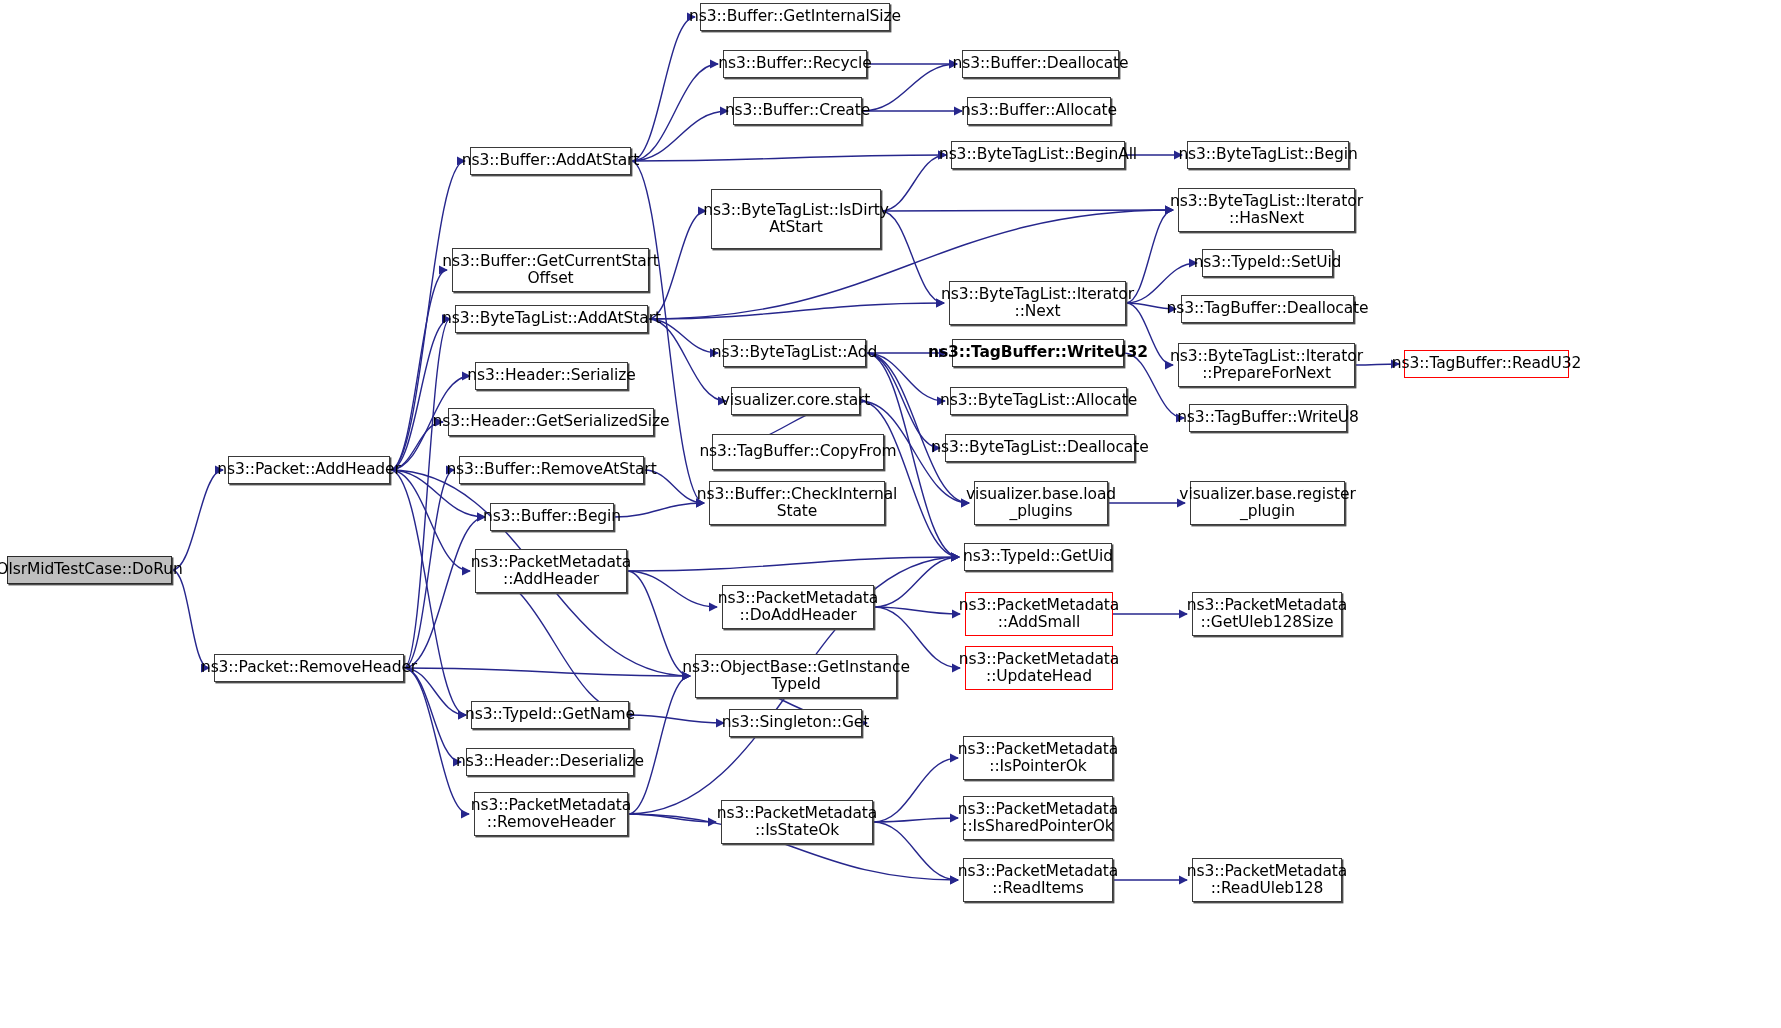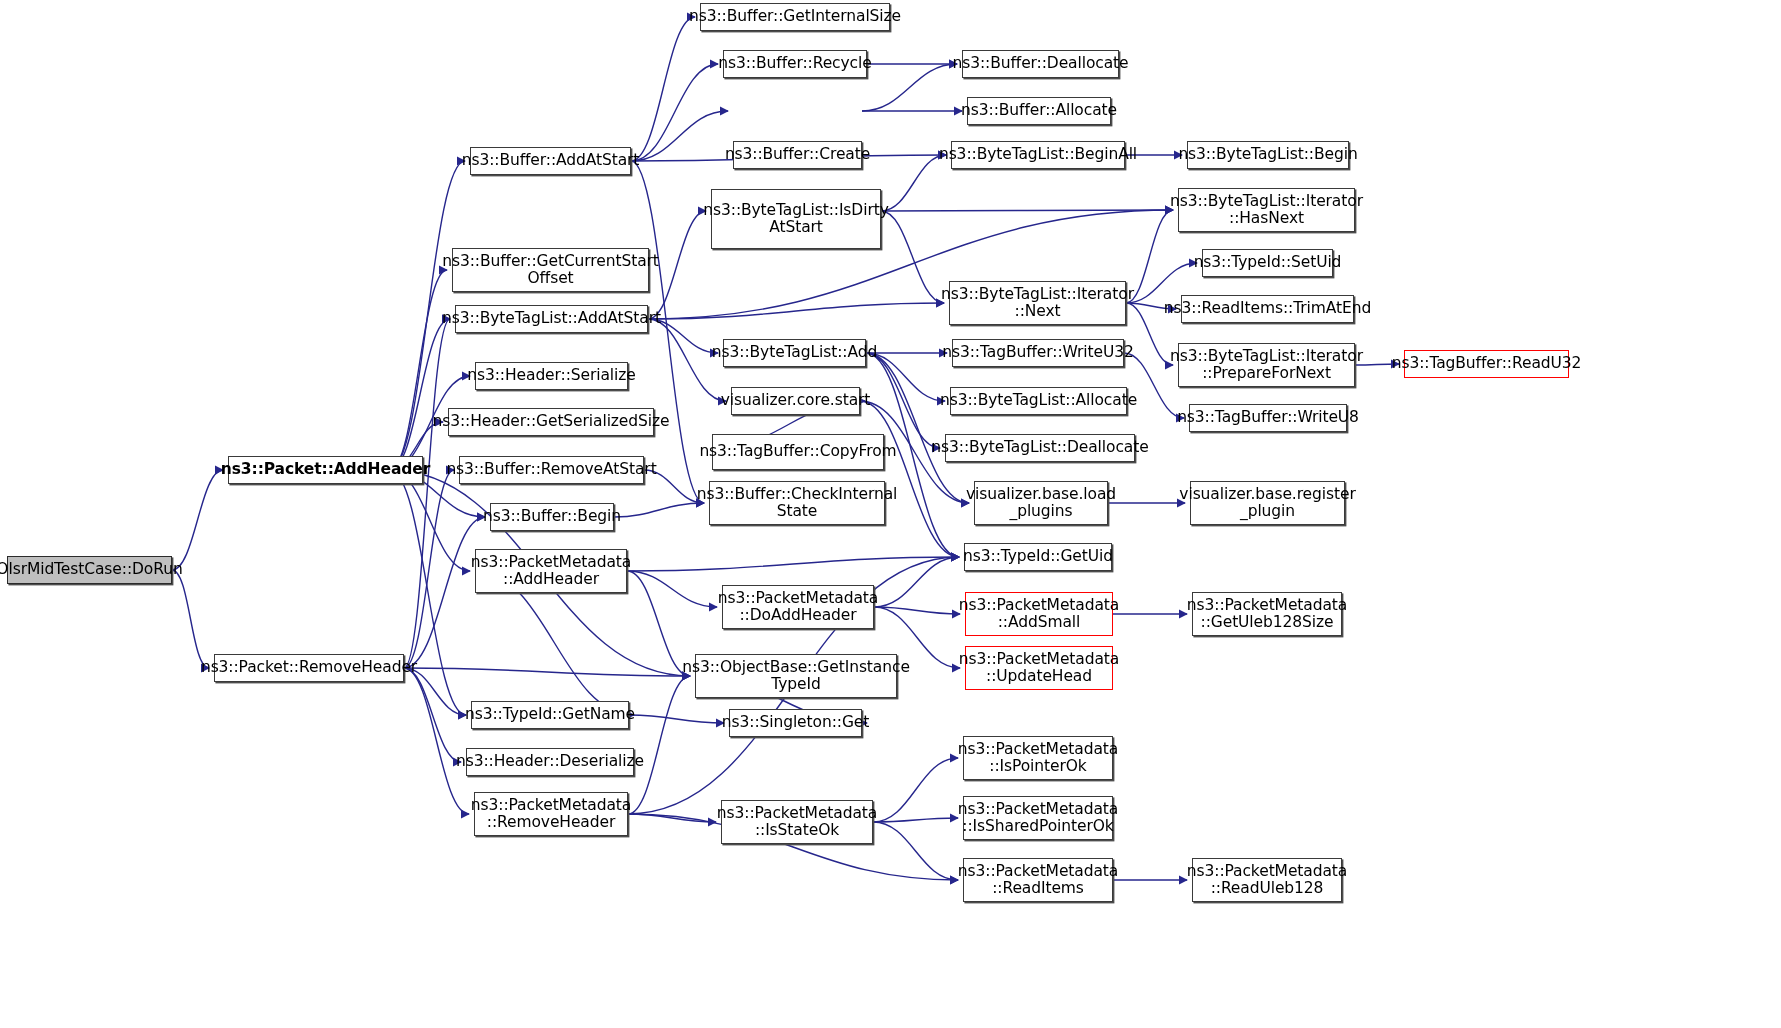--- a/index.html
+++ b/index.html
@@ -129,79 +129,79 @@
         <path d="M 1126 303 C 1148.5 303 1153.5 309 1176 309" marker-end="url(#arrow)" stroke="#26268c"></path>
         <path d="M 1126 303 C 1147.15 303 1151.85 365 1173 365" marker-end="url(#arrow)" stroke="#26268c"></path>
         <path d="M 1124 353 C 1151 353 1157 418 1184 418" marker-end="url(#arrow)" stroke="#26268c"></path>
         <path d="M 1108 503 C 1142.65 503 1150.35 503 1185 503" marker-end="url(#arrow)" stroke="#26268c"></path>
         <path d="M 1113 614 C 1146.3 614 1153.7 614 1187 614" marker-end="url(#arrow)" stroke="#26268c"></path>
         <path d="M 1113 880 C 1146.3 880 1153.7 880 1187 880" marker-end="url(#arrow)" stroke="#26268c"></path>
         <path d="M 1355 365 C 1374.8 365 1379.2 364 1399 364" marker-end="url(#arrow)" stroke="#26268c"></path>
       </g>
   </svg>
 <div class="node root" style="left: 7px; top: 556px; width: 165px; height: 28px;"><span>OlsrMidTestCase::DoRun</span></div>
-    <div class="node" style="left: 228px; top: 456px; width: 195px; height: 28px; font-weight: bold;"><span>ns3::Packet::AddHeader</span></div>
+    <div class="node" style="left: 228px; top: 456px; width: 162px; height: 28px;"><span>ns3::Packet::AddHeader</span></div>
     <div class="node" style="left: 214px; top: 654px; width: 190px; height: 28px;"><span>ns3::Packet::RemoveHeader</span></div>
     <div class="node" style="left: 470px; top: 147px; width: 161px; height: 28px;"><span>ns3::Buffer::AddAtStart</span></div>
     <div class="node" style="left: 452px; top: 248px; width: 197px; height: 44px;"><span>ns3::Buffer::GetCurrentStart
 Offset</span></div>
     <div class="node" style="left: 455px; top: 305px; width: 193px; height: 28px;"><span>ns3::ByteTagList::AddAtStart</span></div>
     <div class="node" style="left: 475px; top: 362px; width: 153px; height: 28px;"><span>ns3::Header::Serialize</span></div>
     <div class="node" style="left: 448px; top: 408px; width: 206px; height: 28px;"><span>ns3::Header::GetSerializedSize</span></div>
     <div class="node" style="left: 459px; top: 456px; width: 185px; height: 28px;"><span>ns3::Buffer::RemoveAtStart</span></div>
     <div class="node" style="left: 490px; top: 503px; width: 124px; height: 28px;"><span>ns3::Buffer::Begin</span></div>
     <div class="node" style="left: 475px; top: 549px; width: 152px; height: 44px;"><span>ns3::PacketMetadata
 ::AddHeader</span></div>
     <div class="node" style="left: 471px; top: 701px; width: 158px; height: 28px;"><span>ns3::TypeId::GetName</span></div>
     <div class="node" style="left: 466px; top: 748px; width: 168px; height: 28px;"><span>ns3::Header::Deserialize</span></div>
     <div class="node" style="left: 474px; top: 792px; width: 154px; height: 44px;"><span>ns3::PacketMetadata
 ::RemoveHeader</span></div>
     <div class="node" style="left: 700px; top: 3px; width: 190px; height: 28px;"><span>ns3::Buffer::GetInternalSize</span></div>
     <div class="node" style="left: 723px; top: 50px; width: 144px; height: 28px;"><span>ns3::Buffer::Recycle</span></div>
-    <div class="node" style="left: 733px; top: 97px; width: 129px; height: 28px; margin-top: 44px;"><span>ns3::Buffer::Create</span></div>
+    <div class="node" style="left: 733px; top: 97px; width: 129px; height: 28px;"><span>ns3::Buffer::Create</span></div>
     <div class="node" style="left: 711px; top: 189px; width: 170px; height: 60px;"><span>ns3::ByteTagList::IsDirty
 AtStart</span></div>
     <div class="node" style="left: 723px; top: 339px; width: 143px; height: 28px;"><span>ns3::ByteTagList::Add</span></div>
     <div class="node" style="left: 731px; top: 387px; width: 129px; height: 28px;"><span>visualizer.core.start</span></div>
     <div class="node" style="left: 712px; top: 434px; width: 172px; height: 36px;"><span>ns3::TagBuffer::CopyFrom</span></div>
     <div class="node" style="left: 709px; top: 481px; width: 176px; height: 44px;"><span>ns3::Buffer::CheckInternal
 State</span></div>
     <div class="node" style="left: 722px; top: 585px; width: 152px; height: 44px;"><span>ns3::PacketMetadata
 ::DoAddHeader</span></div>
     <div class="node" style="left: 695px; top: 654px; width: 202px; height: 44px;"><span>ns3::ObjectBase::GetInstance
 TypeId</span></div>
     <div class="node" style="left: 729px; top: 709px; width: 133px; height: 28px;"><span>ns3::Singleton::Get</span></div>
     <div class="node" style="left: 721px; top: 800px; width: 152px; height: 44px;"><span>ns3::PacketMetadata
 ::IsStateOk</span></div>
     <div class="node" style="left: 951px; top: 141px; width: 174px; height: 28px;"><span>ns3::ByteTagList::BeginAll</span></div>
     <div class="node" style="left: 949px; top: 281px; width: 177px; height: 44px;"><span>ns3::ByteTagList::Iterator
 ::Next</span></div>
     <div class="node" style="left: 962px; top: 50px; width: 157px; height: 28px;"><span>ns3::Buffer::Deallocate</span></div>
     <div class="node" style="left: 967px; top: 97px; width: 144px; height: 28px;"><span>ns3::Buffer::Allocate</span></div>
-    <div class="node" style="left: 952px; top: 339px; width: 172px; height: 28px;"><span>ns3::TagBuffer::WriteU32</span></div>
+    <div class="node" style="left: 952px; top: 339px; width: 172px; height: 28px; font-weight: bold;"><span>ns3::TagBuffer::WriteU32</span></div>
     <div class="node" style="left: 950px; top: 387px; width: 177px; height: 28px;"><span>ns3::ByteTagList::Allocate</span></div>
     <div class="node" style="left: 945px; top: 434px; width: 190px; height: 28px;"><span>ns3::ByteTagList::Deallocate</span></div>
     <div class="node" style="left: 974px; top: 481px; width: 134px; height: 44px;"><span>visualizer.base.load
 _plugins</span></div>
     <div class="node" style="left: 964px; top: 543px; width: 148px; height: 28px;"><span>ns3::TypeId::GetUid</span></div>
     <div class="node alert" style="left: 965px; top: 592px; width: 148px; height: 44px;"><span>ns3::PacketMetadata
 ::AddSmall</span></div>
     <div class="node alert" style="left: 965px; top: 646px; width: 148px; height: 44px;"><span>ns3::PacketMetadata
 ::UpdateHead</span></div>
     <div class="node" style="left: 963px; top: 736px; width: 150px; height: 44px;"><span>ns3::PacketMetadata
 ::IsPointerOk</span></div>
     <div class="node" style="left: 963px; top: 796px; width: 150px; height: 44px;"><span>ns3::PacketMetadata
 ::IsSharedPointerOk</span></div>
     <div class="node" style="left: 963px; top: 858px; width: 150px; height: 44px;"><span>ns3::PacketMetadata
 ::ReadItems</span></div>
     <div class="node" style="left: 1187px; top: 141px; width: 162px; height: 28px;"><span>ns3::ByteTagList::Begin</span></div>
     <div class="node" style="left: 1178px; top: 188px; width: 177px; height: 44px;"><span>ns3::ByteTagList::Iterator
 ::HasNext</span></div>
     <div class="node" style="left: 1202px; top: 249px; width: 131px; height: 28px;"><span>ns3::TypeId::SetUid</span></div>
-    <div class="node" style="left: 1181px; top: 295px; width: 173px; height: 28px;"><span>ns3::ReadItems::TrimAtEnd</span></div>
+    <div class="node" style="left: 1181px; top: 295px; width: 173px; height: 28px;"><span>ns3::TagBuffer::Deallocate</span></div>
     <div class="node" style="left: 1178px; top: 343px; width: 177px; height: 44px;"><span>ns3::ByteTagList::Iterator
 ::PrepareForNext</span></div>
     <div class="node" style="left: 1189px; top: 404px; width: 158px; height: 28px;"><span>ns3::TagBuffer::WriteU8</span></div>
     <div class="node" style="left: 1190px; top: 481px; width: 155px; height: 44px;"><span>visualizer.base.register
 _plugin</span></div>
     <div class="node" style="left: 1192px; top: 592px; width: 150px; height: 44px;"><span>ns3::PacketMetadata
 ::GetUleb128Size</span></div>
     <div class="node" style="left: 1192px; top: 858px; width: 150px; height: 44px;"><span>ns3::PacketMetadata
 ::ReadUleb128</span></div>
     <div class="node alert" style="left: 1404px; top: 350px; width: 165px; height: 28px;"><span>ns3::TagBuffer::ReadU32</span></div>

